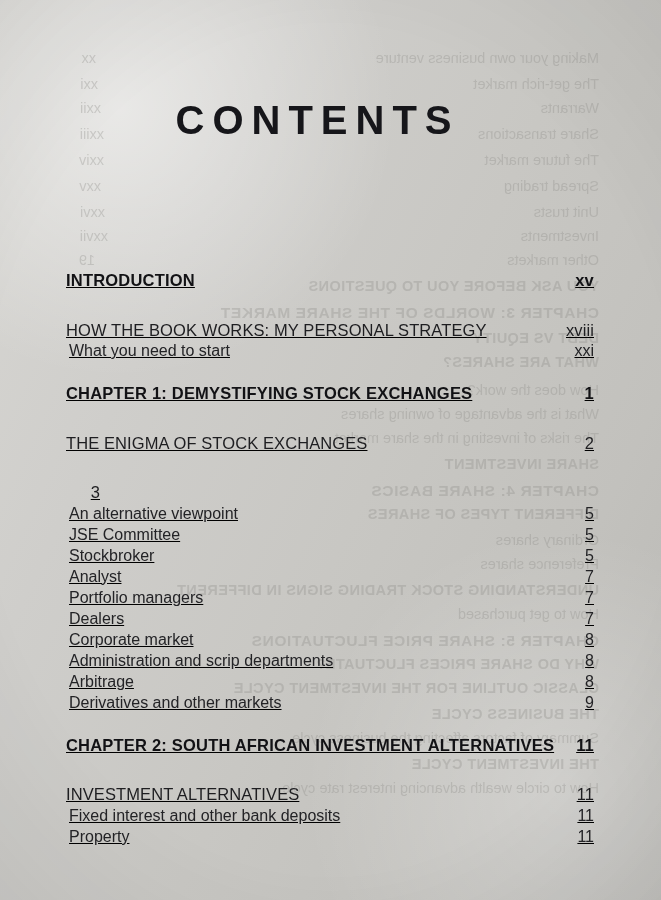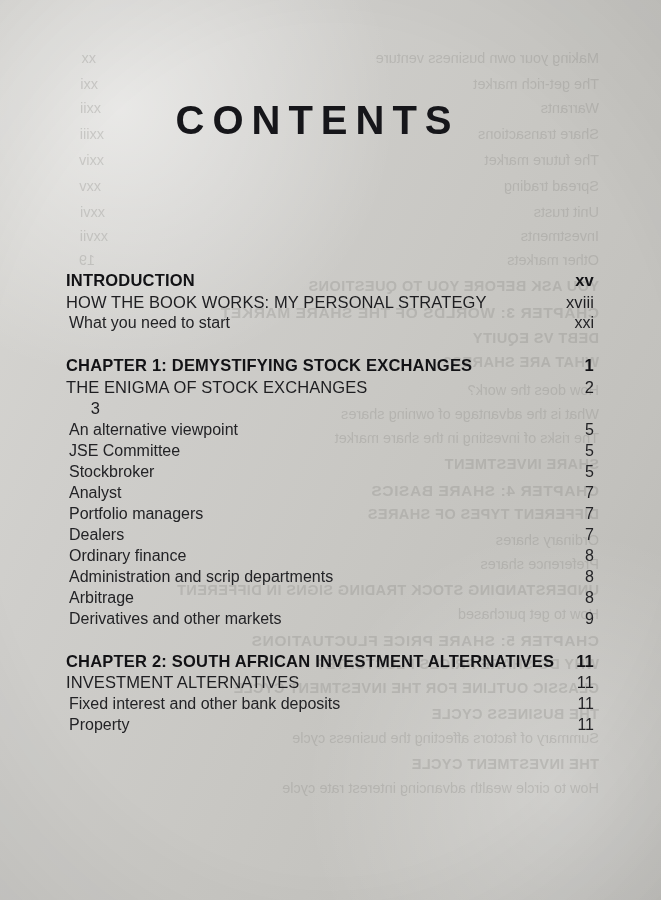--- a/index.html
+++ b/index.html
@@ -92,20 +92,21 @@
   .grp { margin-bottom: 0; }
   .grp + .grp { margin-top: 21px; }
 
   .row {
     position: relative;
     display: flex;
     align-items: baseline;
     justify-content: space-between;
     line-height: 1.0;
     padding: 2px 0 3px 0;
+    text-decoration: underline;
   }
 
   .row .lbl { color: #1d1d20; }
   .row .pg {
     color: #1d1d20;
     text-align: right;
     min-width: 34px;
     flex: 0 0 auto;
   }
 
@@ -122,20 +123,21 @@
     font-weight: bold;
     font-size: 16.5px;
     letter-spacing: 0.2px;
     color: #121215;
   }
   .lv-caps .lbl,
   .lv-caps .pg {
     font-size: 16.5px;
     letter-spacing: 0.1px;
     color: #1e1e21;
+    margin-top: 28px;
   }
   .lv-sub .lbl,
   .lv-sub .pg {
     font-size: 16px;
     color: #232326;
   }
 
   .indent-1 { padding-left: 0px; }
   .indent-2 { padding-left: 3px; }
 
@@ -238,21 +240,21 @@
           </div>
           <div class="row lv-sub indent-2">
             <span class="lbl">Portfolio managers</span>
             <span class="pg">7</span>
           </div>
           <div class="row lv-sub indent-2">
             <span class="lbl">Dealers</span>
             <span class="pg">7</span>
           </div>
           <div class="row lv-sub indent-2">
-            <span class="lbl">Ordinary finance</span>
+            <span class="lbl">Corporate market</span>
             <span class="pg">8</span>
           </div>
           <div class="row lv-sub indent-2">
             <span class="lbl">Administration and scrip departments</span>
             <span class="pg">8</span>
           </div>
           <div class="row lv-sub indent-2">
             <span class="lbl">Arbitrage</span>
             <span class="pg">8</span>
           </div>

